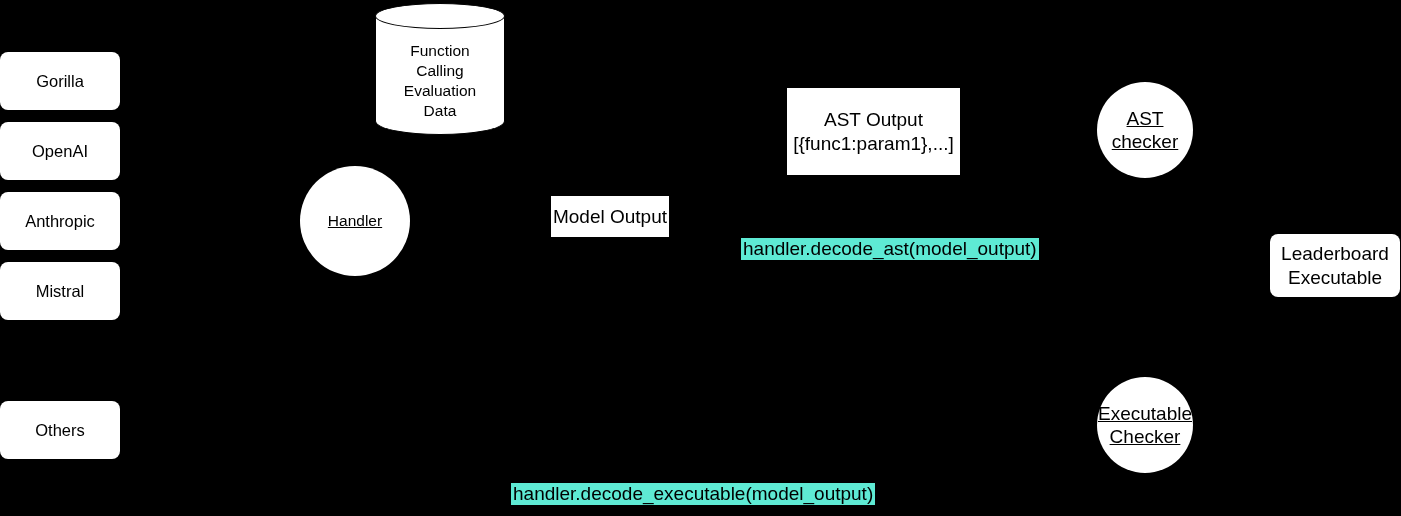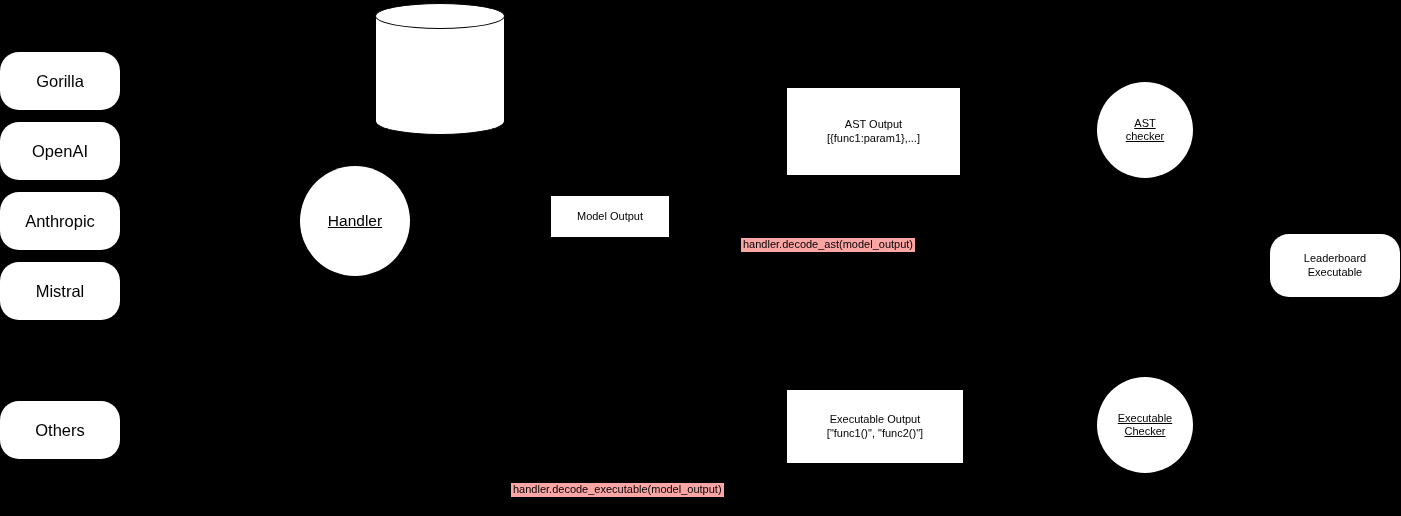--- a/index.html
+++ b/index.html
@@ -20,33 +20,33 @@
     background: #ffffff;
     color: #000000;
     display: flex;
     align-items: center;
     justify-content: center;
     text-align: center;
     line-height: 1.22;
     box-sizing: border-box;
   }
   .rounded {
-    border-radius: 19px;
+    border-radius: 8px;
     align-items: center;
   }
   .rect {
     border-radius: 0;
   }
   .circle {
     border-radius: 50%;
     text-decoration: underline;
   }
   .label-plain {
     position: absolute;
-    background: #fca5a5;
+    background: #5eead4;
     color: #000000;
     display: inline-block;
     white-space: nowrap;
     line-height: 1.05;
     padding: 1px 2px;
     box-sizing: border-box;
   }
   
   .cylinder {
     position: absolute;
@@ -83,21 +83,21 @@
     height: calc(100% - 24px);
     display: flex;
     align-items: center;
     justify-content: center;
     text-align: center;
     color: #000;
     line-height: 1.28;
   }
   .t16 { font-size: 16.5px; }
   .t15 { font-size: 15.5px; }
-  .t14 { font-size: 11px; }
+  .t14 { font-size: 19px; }
   .mono-ish { font-family: "Liberation Sans", sans-serif; }
 </style>
 </head>
 <body>
 
 <div id="canvas">
 
   <div class="node rounded t16" style="left:0px; top:52px; width:120px; height:58px;">
     <span>Gorilla</span>
   </div>
@@ -114,20 +114,28 @@
     <span>Mistral</span>
   </div>
 
   <div class="node rounded t16" style="left:0px; top:401px; width:120px; height:58px;">
     <span>Others</span>
   </div>
 
   <div class="cylinder" style="left:375px; top:3px; width:130px; height:132px;">
     <div class="cyl-body"></div>
     <div class="cyl-top"></div>
+    <div class="cyl-text t15">
+      <div>
+        <div>Function</div>
+        <div>Calling</div>
+        <div>Evaluation</div>
+        <div>Data</div>
+      </div>
+    </div>
   </div>
 
   <div class="node circle t15" style="left:300px; top:166px; width:110px; height:110px;">
     <span>Handler</span>
   </div>
 
   <div class="node rect t14" style="left:551px; top:196px; width:118px; height:41px;">
     <span>Model Output</span>
   </div>
 
@@ -139,26 +147,20 @@
     </div>
   </div>
 
   <div class="node circle t14" style="left:1097px; top:82px; width:96px; height:96px;">
     <div>
       <div>AST</div>
       <div>checker</div>
     </div>
   </div>
 
-  <div class="node rect t14" style="left:787px; top:390px; width:176px; height:73px;">
-    <div>
-      <div>Executable Output</div>
-      <div class="mono-ish">["func1()", "func2()"]</div>
-    </div>
-  </div>
 
   <div class="node circle t14" style="left:1097px; top:377px; width:96px; height:96px;">
     <div>
       <div>Executable</div>
       <div>Checker</div>
     </div>
   </div>
 
   <div class="node rounded t14" style="left:1270px; top:234px; width:130px; height:63px;">
     <div>

